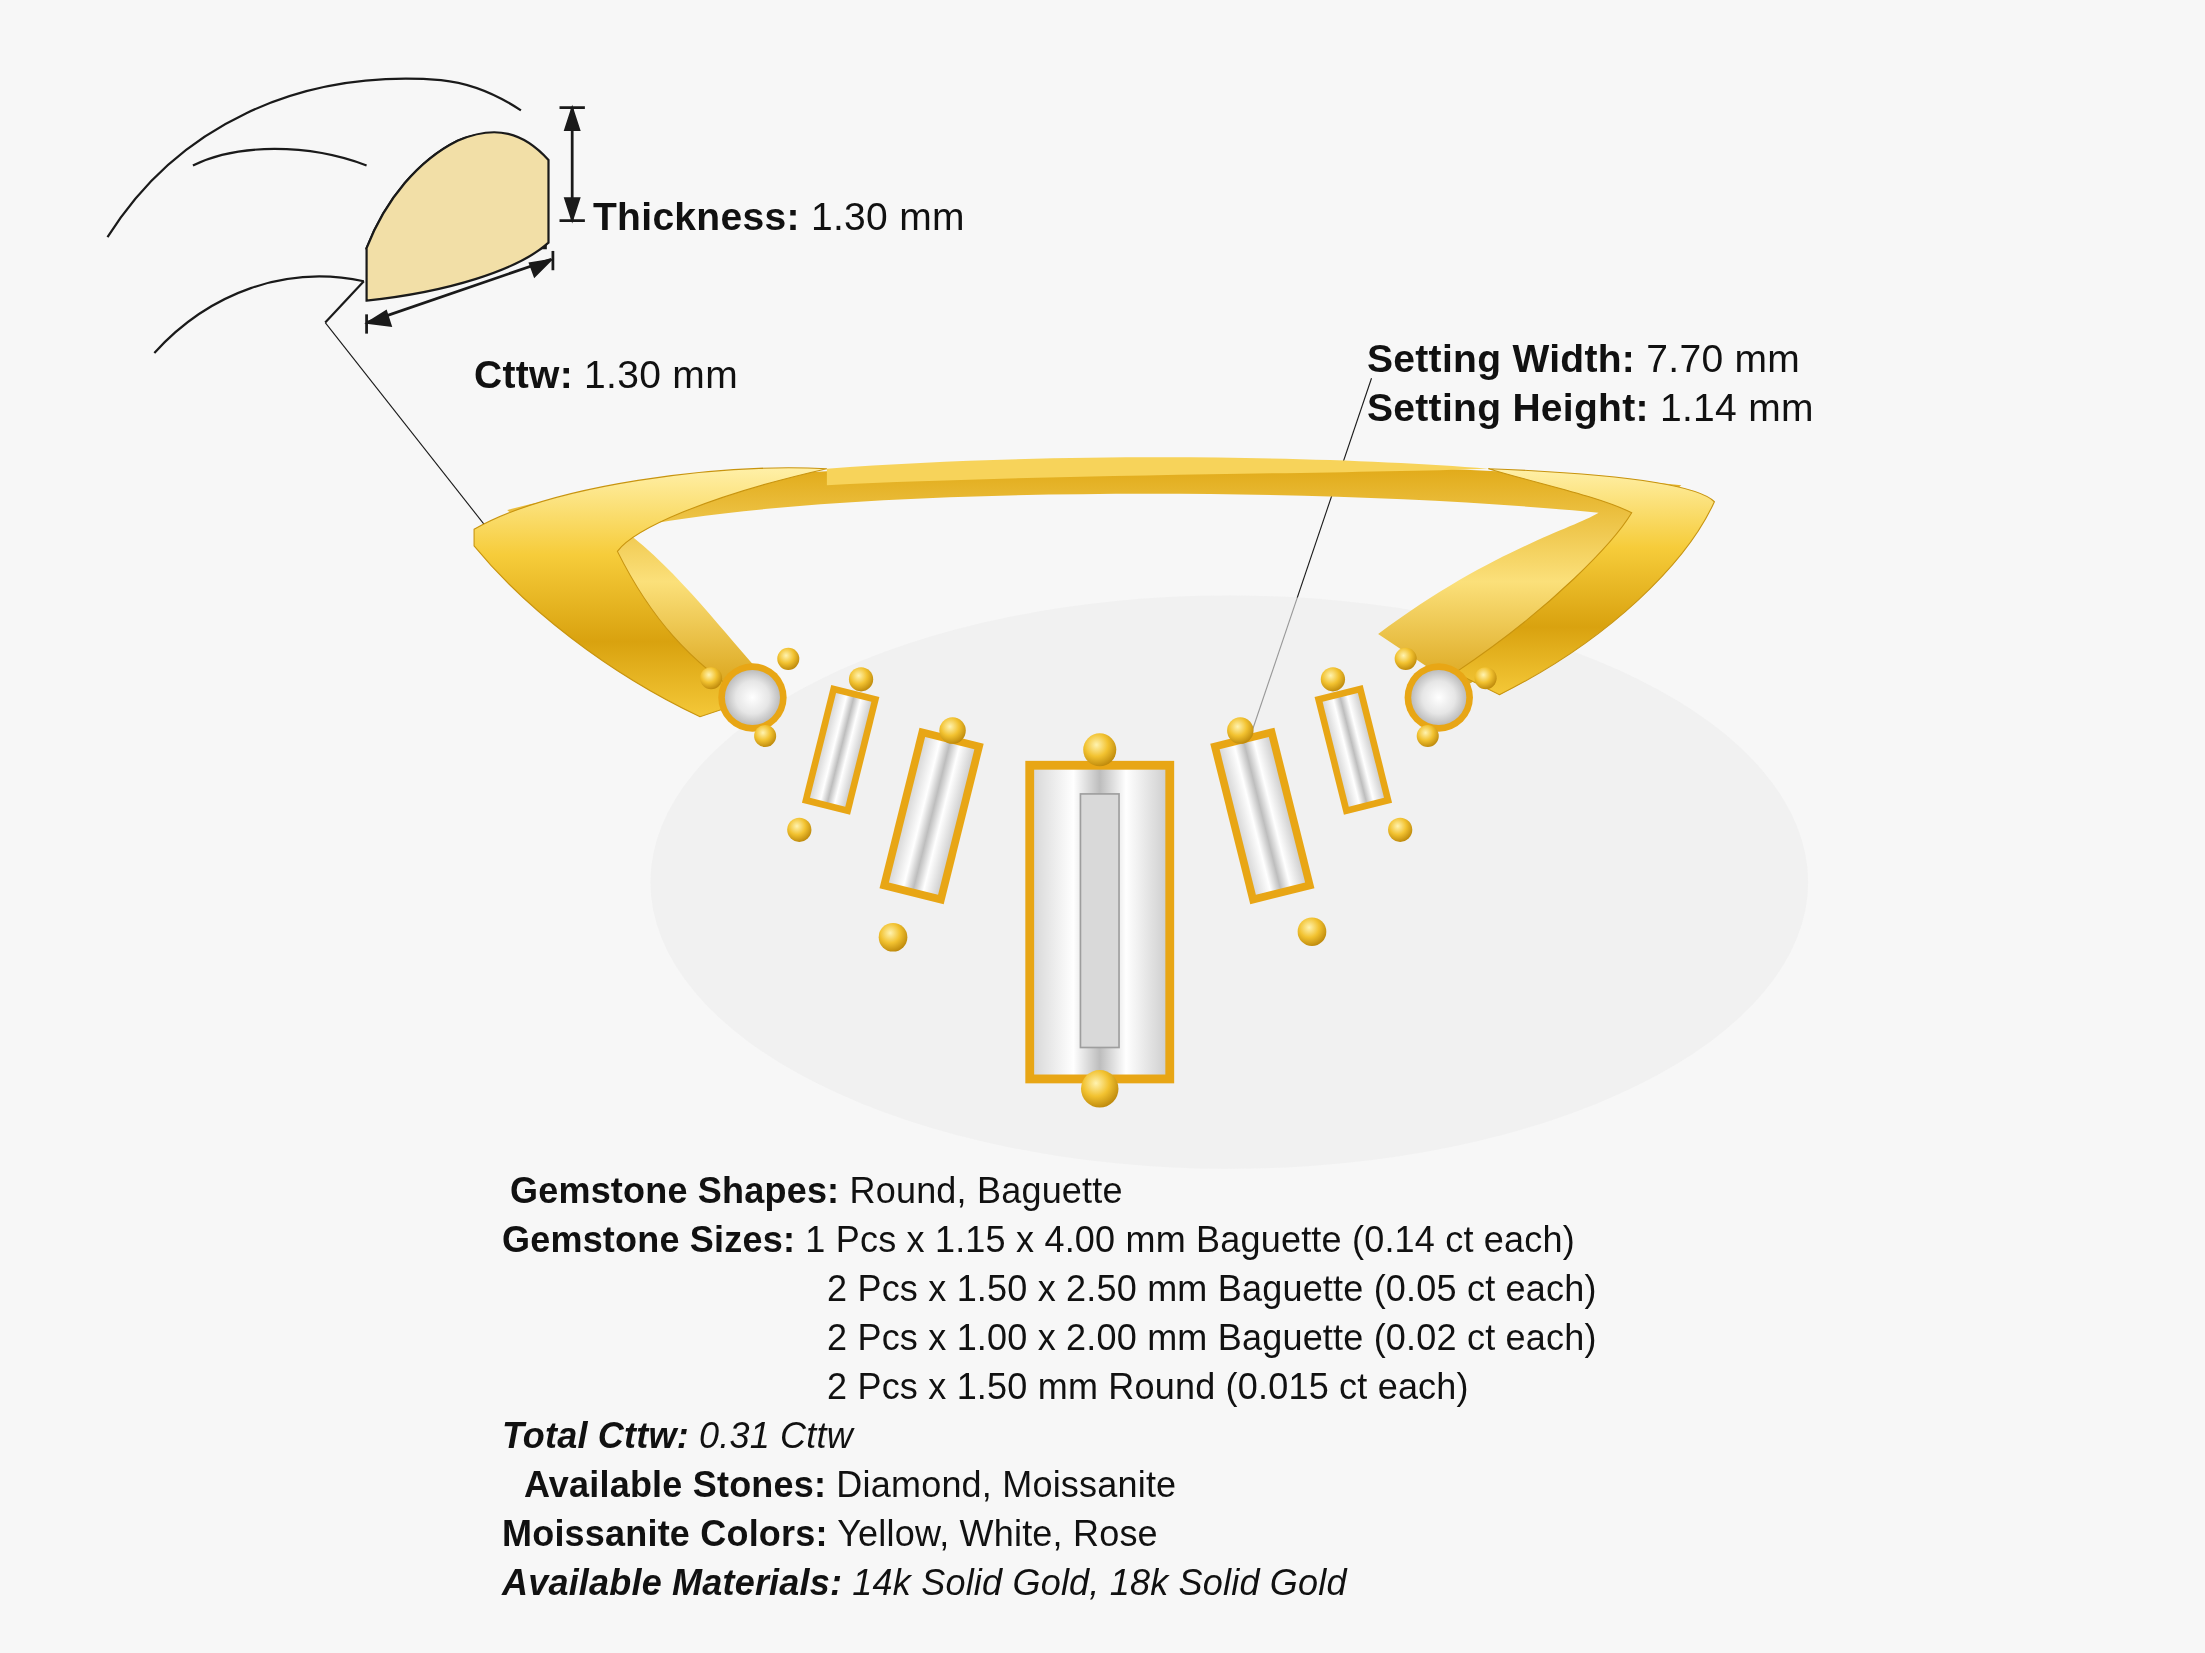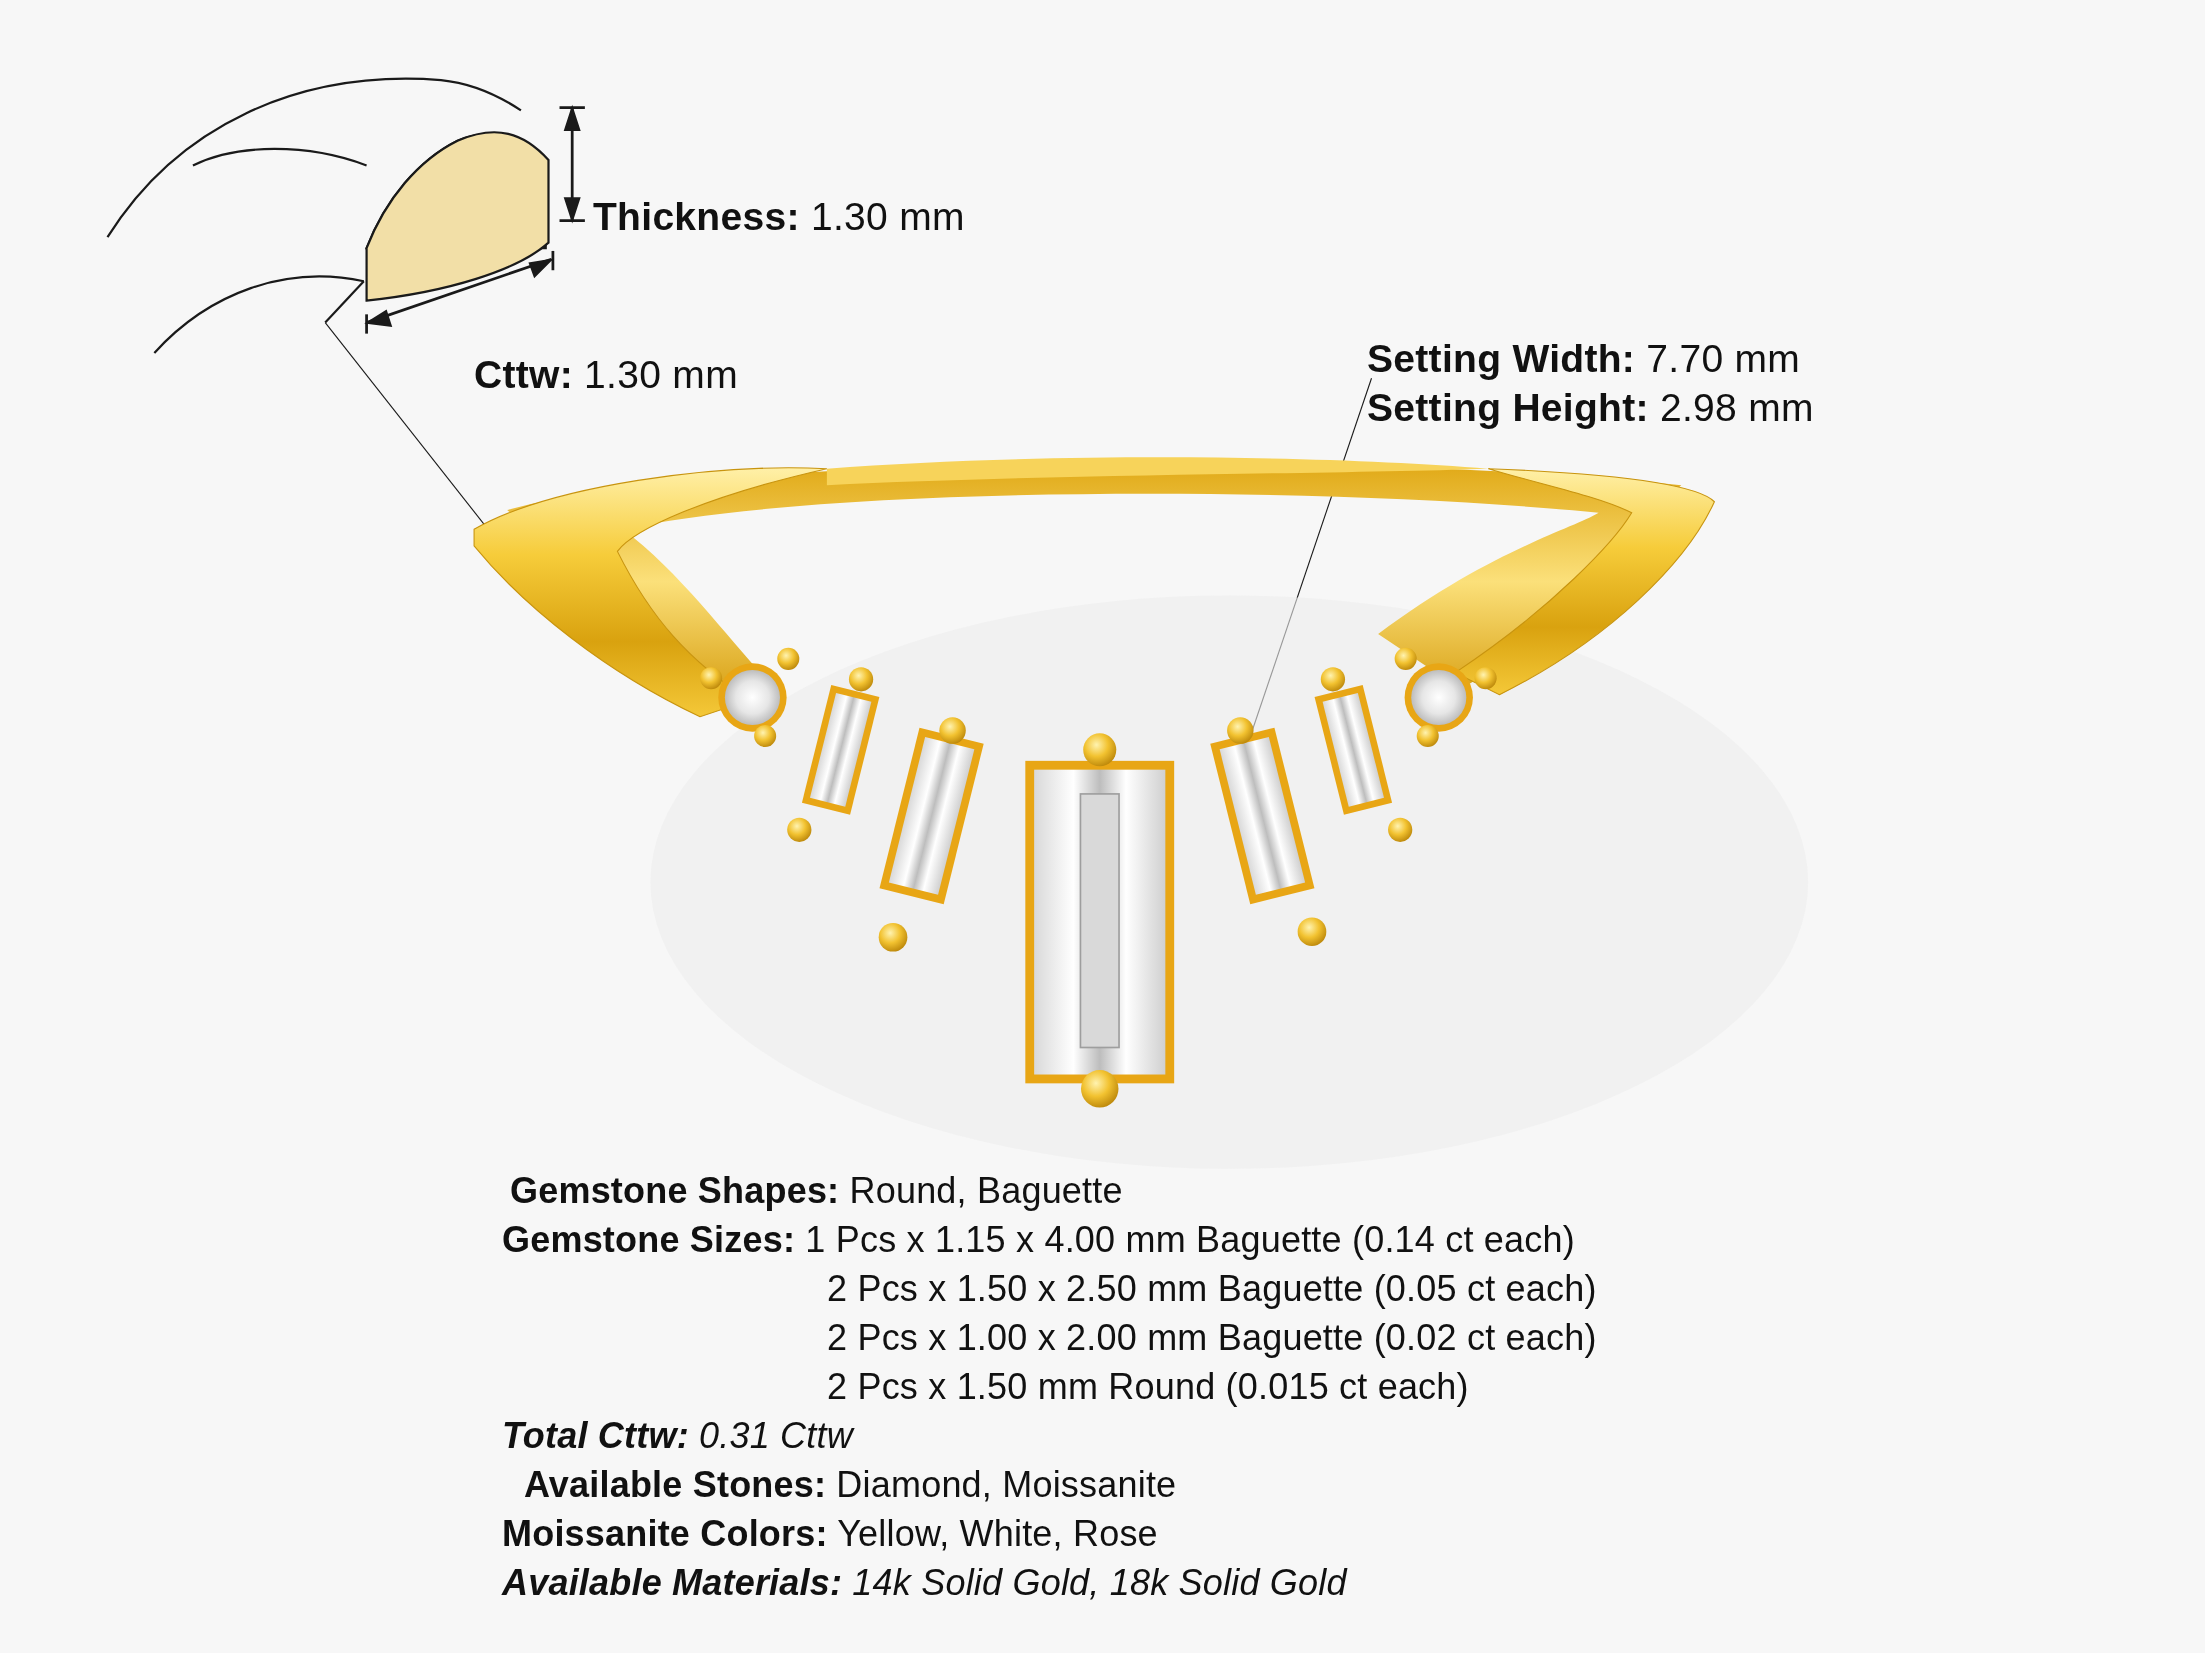--- a/index.html
+++ b/index.html
@@ -150,21 +150,21 @@
 <div class="abs label-text" style="left:593px; top:152px;">
   <span class="label-key">Thickness:</span><span class="label-val"> 1.30 mm</span>
 </div>
 <div class="abs label-text" style="left:474px; top:310px;">
   <span class="label-key">Cttw:</span><span class="label-val"> 1.30 mm</span>
 </div>
 <div class="abs label-text" style="left:1367px; top:294px;">
   <span class="label-key">Setting Width:</span><span class="label-val"> 7.70 mm</span>
 </div>
 <div class="abs label-text" style="left:1367px; top:343px;">
-  <span class="label-key">Setting Height:</span><span class="label-val"> 2.98 mm</span>
+  <span class="label-key">Setting Height:</span><span class="label-val"> 1.14 mm</span>
 </div>
 
 <div>
   <div class="spec-line" style="left:502px; top:1173px;margin-left:8px;">
     <span class="spec-key">Gemstone Shapes:</span><span> Round, Baguette</span>
   </div>
   <div class="spec-line" style="left:502px; top:1222px;">
     <span class="spec-key">Gemstone Sizes:</span><span> 1 Pcs x 1.15 x 4.00 mm Baguette (0.14 ct each)</span>
   </div>
   <div class="spec-line" style="left:827px; top:1271px;">

